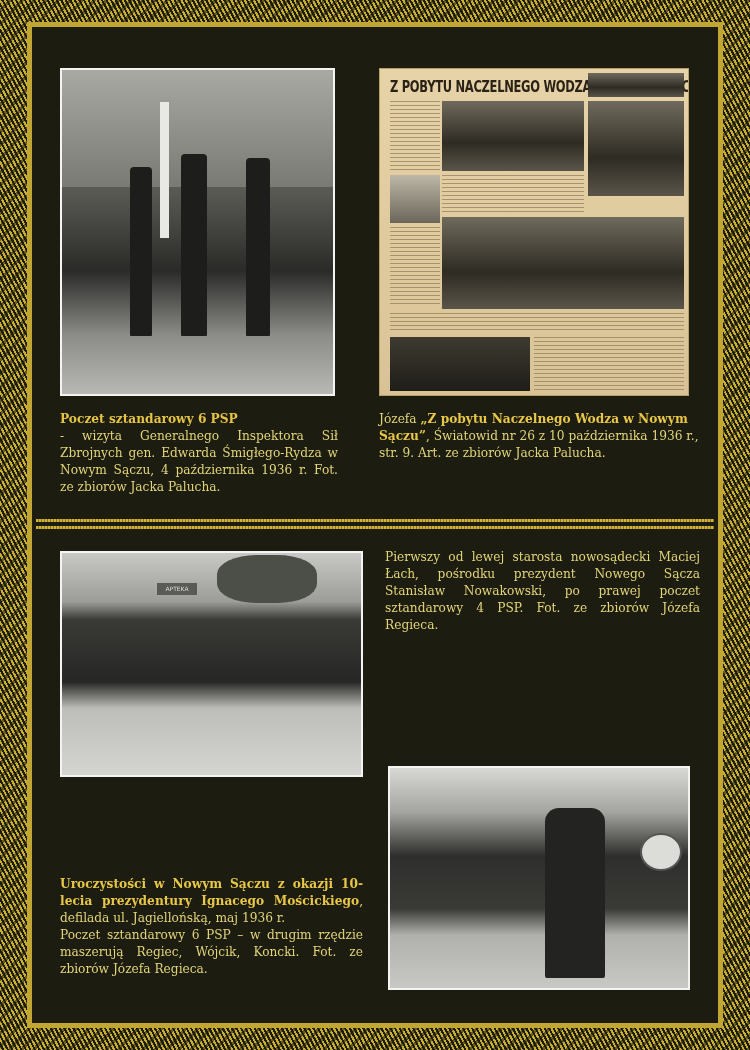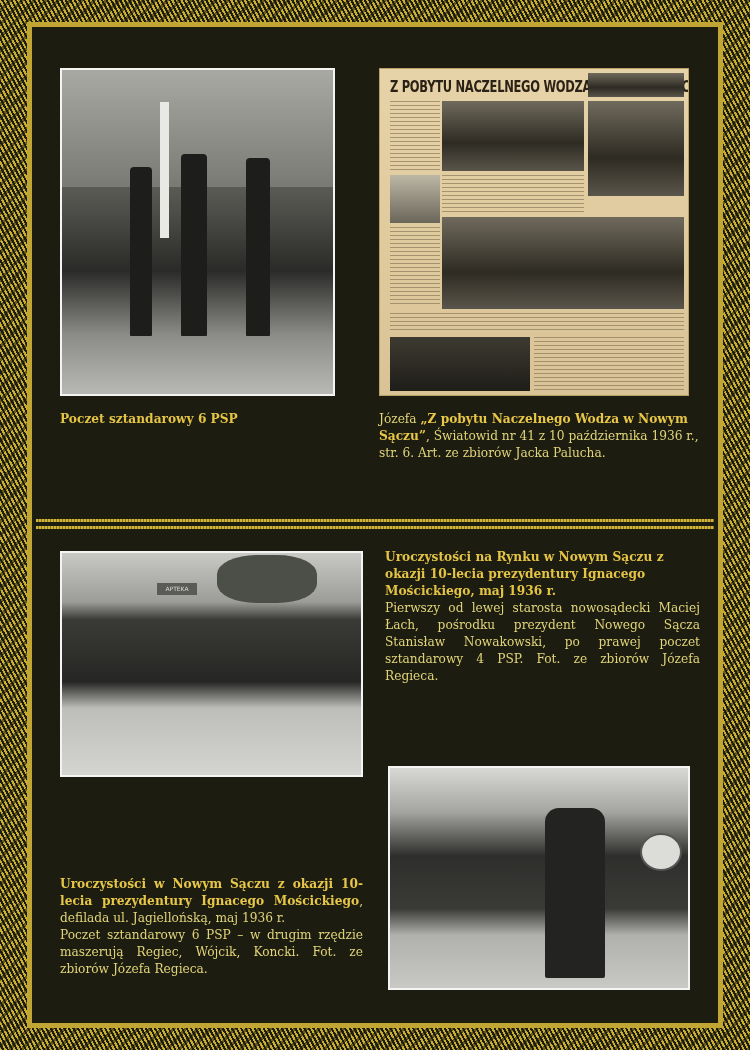--- a/index.html
+++ b/index.html
@@ -40,48 +40,48 @@
 <div class="photo bw" style="left:60px;top:68px;width:275px;height:328px;">
   <div style="position:absolute;left:0;top:0;width:100%;height:36%;background:linear-gradient(180deg,#a9a9a4,#7a7a75);"></div>
   <div class="fig" style="left:25%;height:52%;width:22px;"></div>
   <div class="fig" style="left:44%;height:56%;width:26px;"></div>
   <div class="fig" style="left:68%;height:55%;width:24px;"></div>
   <div style="position:absolute;left:36%;top:10%;width:9px;height:42%;background:#e8e8e4;"></div>
 </div>
 
 <div class="caption" style="left:60px;top:411px;width:278px;">
   <div class="cap-title">Poczet sztandarowy 6 PSP</div>
+  <div class="j"> - wizyta Generalnego Inspektora Sił Zbrojnych gen. Edwarda Śmigłego-Rydza w Nowym Sączu, 4 października 1936 r. Fot. ze zbiorów Jacka Palucha.</div>
 </div>
 
 <div class="photo paper" style="left:379px;top:68px;width:310px;height:328px;">
   <div class="paper-title">Z POBYTU NACZELNEGO WODZA W NOWYM SĄCZU</div>
   <div class="paper-pic" style="left:208px;top:4px;width:96px;height:24px;"></div>
   <div class="paper-text" style="left:10px;top:32px;width:50px;height:70px;"></div>
   <div class="paper-pic" style="left:62px;top:32px;width:142px;height:70px;"></div>
   <div class="paper-pic" style="left:208px;top:32px;width:96px;height:95px;"></div>
   <div class="paper-pic" style="left:10px;top:106px;width:50px;height:48px;background:linear-gradient(180deg,#bdb7a6,#6b665a);"></div>
   <div class="paper-text" style="left:62px;top:106px;width:142px;height:40px;"></div>
   <div class="paper-text" style="left:10px;top:158px;width:50px;height:80px;"></div>
   <div class="paper-pic" style="left:62px;top:148px;width:242px;height:92px;"></div>
   <div class="paper-text" style="left:10px;top:244px;width:294px;height:20px;"></div>
   <div class="paper-pic" style="left:10px;top:268px;width:140px;height:54px;background:linear-gradient(180deg,#3d3a31,#1f1d18);"></div>
   <div class="paper-text" style="left:154px;top:268px;width:150px;height:54px;"></div>
 </div>
 
 <div class="caption" style="left:379px;top:411px;width:320px;">
-  <span>Józefa </span><b>„Z pobytu Naczelnego Wodza w Nowym Sączu”</b><span>, Światowid nr 41 z 10 października 1936 r., str. 6.  Art. ze zbiorów Jacka Palucha.</span>
+  <span>Józefa </span><b>„Z pobytu Naczelnego Wodza w Nowym Sączu”</b><span>, Światowid nr 26 z 10 października 1936 r., str. 9.  Art. ze zbiorów Jacka Palucha.</span>
 </div>
 
 <div class="photo bw" style="left:60px;top:551px;width:303px;height:226px;background:linear-gradient(180deg,#c8c8c4 0%,#9c9c98 22%,#3a3a37 30%,#262624 58%,#bdbdb9 70%,#d4d4d0 100%);">
   <div style="position:absolute;left:95px;top:30px;width:40px;height:12px;background:#5a5a56;color:#ddd;font-family:'DejaVu Sans',sans-serif;font-size:6px;line-height:12px;text-align:center;">APTEKA</div>
   <div style="position:absolute;left:155px;top:2px;width:100px;height:48px;border-radius:40%;background:#4b4f47;"></div>
 </div>
 
 <div class="caption" style="left:385px;top:549px;width:315px;">
-  <div class="cap-title">Uroczystości na Rynku w Nowym Sączu z okazji 10-lecia prezydentury Ignacego Mościckiego, maj 1936 r.</div>
   <div class="j">Pierwszy od lewej starosta nowosądecki Maciej Łach, pośrodku prezydent Nowego Sącza Stanisław Nowakowski, po prawej poczet sztandarowy 4 PSP. Fot. ze zbiorów Józefa Regieca.</div>
 </div>
 
 <div class="photo bw" style="left:388px;top:766px;width:302px;height:224px;background:linear-gradient(180deg,#d8d8d4 0%,#a4a4a0 20%,#2e2e2c 40%,#3a3a37 64%,#b0b0ac 76%,#c8c8c4 100%);">
   <div style="position:absolute;left:155px;top:40px;width:60px;height:170px;background:#232321;border-radius:14px 14px 2px 2px;"></div>
   <div style="position:absolute;left:250px;top:65px;width:38px;height:34px;border-radius:50%;background:#dcdcd8;border:2px solid #555;"></div>
 </div>
 
 <div class="caption" style="left:60px;top:876px;width:303px;">
   <div class="j"><b>Uroczystości w Nowym Sączu z okazji 10-lecia prezydentury Ignacego Mościckiego</b><span>, defilada ul. Jagiellońską, maj 1936 r.</span></div>

